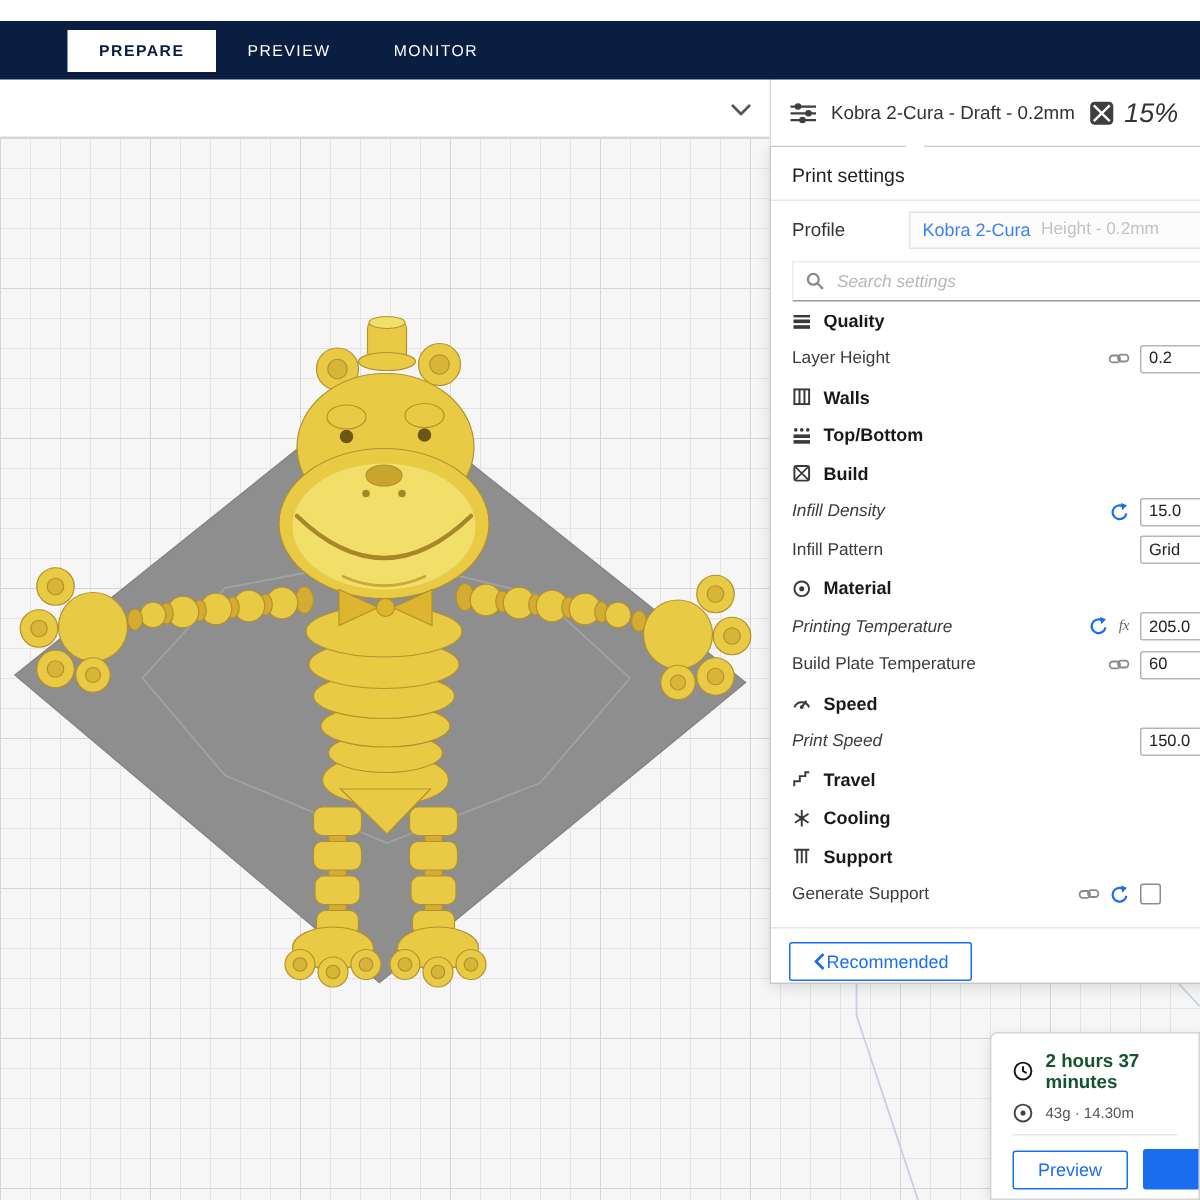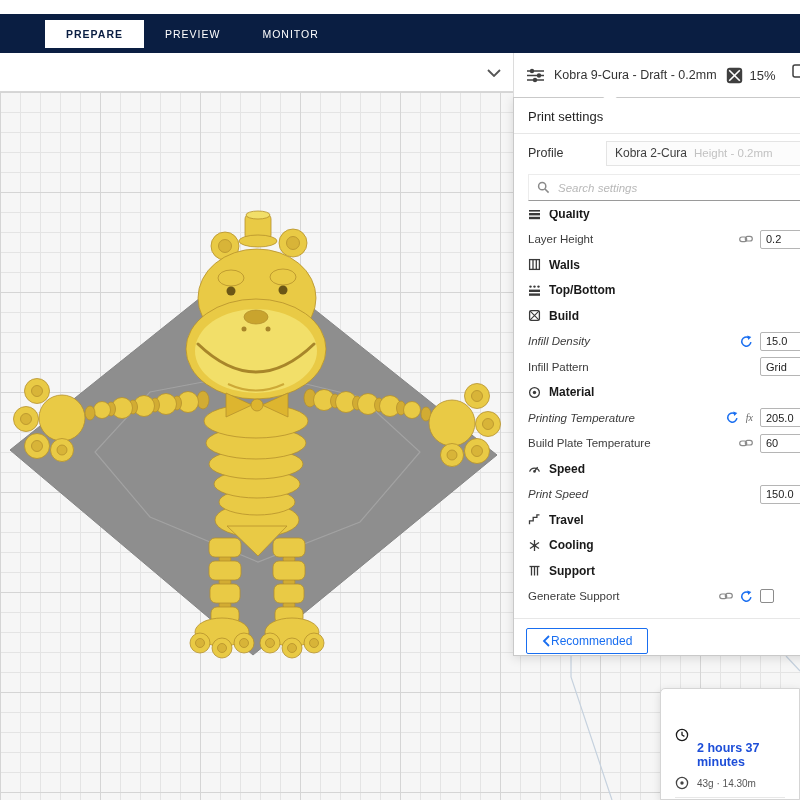--- a/index.html
+++ b/index.html
@@ -12,42 +12,42 @@
   .navbar { position:absolute; top:14px; left:0; right:0; height:39px; background:#0a1e42; display:flex; align-items:center; padding-left:45px; z-index:8; }
   .tab { color:#ffffff; font-size:10.5px; letter-spacing:1px; padding:8px 21px; cursor:pointer;text-align:right; }
   .tab.active { background:#ffffff; color:#0a1e42; font-weight:bold; }
 
   
   .toolbar-left { position:absolute; top:53px; left:0; width:513px; height:39px; background:#fff; border-bottom:1px solid #d7d7d7; z-index:7; }
   .toolbar-chevron { position:absolute; right:12px; top:16px; cursor:pointer; }
   .settings-summary { position:absolute; top:53px; left:513px; right:0; height:44px; background:#fff; border-left:1px solid #dcdcdc; display:flex; align-items:center; gap:9px; padding:0 0 0 12px; overflow:hidden; z-index:7; cursor:pointer; }
   .summary-text { font-size:12.5px; color:#333; white-space:nowrap; }
   .summary-right { margin-left:auto; display:flex; align-items:center; gap:7px; }
-  .summary-pct { font-size:13px; color:#333; }
+  .summary-pct { font-size:18px; color:#333;font-style:italic; }
   .printhead-wrap { margin-left:9px; margin-right:-13px; }
 
   
   .viewport { position:absolute; top:92px; left:0; width:800px; height:708px; z-index:0;
     background-color:#f6f6f6;
     background-image:
       linear-gradient(#d5d5d5 1px, transparent 1px),
       linear-gradient(90deg, #d5d5d5 1px, transparent 1px),
       linear-gradient(#e4e4e4 1px, transparent 1px),
       linear-gradient(90deg, #e4e4e4 1px, transparent 1px);
     background-size:100px 100px,100px 100px,20px 20px,20px 20px; }
   .viewport-svg { position:absolute; top:0; left:0; }
 
   
   .print-panel { position:absolute; top:97px; left:513px; width:320px; height:559px; background:#fff; border:1px solid #c9c9c9; box-shadow:0 2px 10px rgba(0,0,0,.13); z-index:5; }
   .notch { position:absolute; top:-6px; left:91px; width:10px; height:10px; background:#fff; border-left:1px solid #c9c9c9; border-top:1px solid #c9c9c9; transform:rotate(45deg); }
   .panel-header { padding:11px 14px 9px; font-size:13px; color:#1f1f1f; border-bottom:1px solid #e7e7e7; }
   .profile-row { display:flex; align-items:center; padding:8px 14px 4px; height:34px; }
   .profile-label { font-size:12.5px; color:#333;text-align:center; }
   .profile-dropdown { margin-left:auto; width:212px; height:25px; border:1px solid #e4e4e4; background:#fcfcfc; display:flex; align-items:center; gap:7px; padding:0 8px; cursor:pointer; overflow:hidden; white-space:nowrap; }
-  .profile-name { font-size:12px; color:#404040; }
+  .profile-name { font-size:12px; color:#3b82f6; }
   .profile-variant { font-size:11.5px; color:#c2c2c2; }
   .search-row { padding:6px 12px 9px 14px; }
   .search-box { height:27px; border:1px solid #ececec; border-bottom:1px solid #9a9a9a; background:#fff; display:flex; align-items:center; gap:8px; padding:0 8px; }
   .search-box input { border:none; outline:none; flex:1; font-size:11.5px; color:#444; font-family:"Liberation Sans",sans-serif; background:transparent; }
   .search-box input::placeholder { color:#b8b8b8; font-style:italic; }
 
   .settings-list { height:408px; overflow:hidden; padding-left:14px; }
   .settings-list .row:first-child { margin-top:-9px; }
   .row { height:25.5px; display:flex; align-items:center; }
   .row.section { gap:8px; font-size:12px; font-weight:bold; color:#191919; cursor:pointer; }
@@ -59,21 +59,21 @@
   .checkbox { width:14px; height:14px; border:1px solid #8c8c8c; border-radius:2px; background:#fff; cursor:pointer; }
   .fx { font-size:10px; font-style:italic; color:#666; font-family:"Liberation Serif",serif; }
   .iconbtn { cursor:pointer; display:flex; }
 
   .panel-footer { border-top:1px solid #e7e7e7; padding:9px 12px; }
   .btn-recommended { display:inline-flex; align-items:center; gap:1px; border:1px solid #196ef0; color:#196ef0; background:#fff; font-size:12px; padding:5px 15px; border-radius:2px; cursor:pointer; font-family:"Liberation Sans",sans-serif; }
 
   
   .job-card { position:absolute; top:688px; left:660px; right:0; bottom:0; background:#fff; border:1px solid #d5d5d5; border-radius:5px 0 0 0; box-shadow:0 2px 8px rgba(0,0,0,.12); padding:11px 0 0 14px; overflow:hidden; z-index:4; }
   .job-row { display:flex; align-items:center; gap:8px; margin-bottom:7px; }
-  .job-time { font-size:12.5px; font-weight:bold; color:#1d4ed8;margin-top:41px; }
+  .job-time { font-size:12.5px; font-weight:bold; color:#14532d; }
   .job-material { font-size:10px; color:#555; }
   .job-divider { height:1px; background:#e8e8e8; margin:4px 14px 9px 0; }
   .job-buttons { display:flex; align-items:center; }
   .btn-preview { border:1px solid #196ef0; color:#196ef0; background:#fff; font-size:12px; padding:5px 16px; border-radius:2px; cursor:pointer; font-family:"Liberation Sans",sans-serif; }
   .btn-primary { flex:none; width:56px; height:27px; background:#196ef0; border:none; border-radius:2px; margin-left:10px; cursor:pointer; }
 </style>
 </head>
 <body>
 
 <div class="viewport">
@@ -218,21 +218,21 @@
           <line x1="1" y1="7.5" x2="18" y2="7.5"></line>
           <line x1="1" y1="12" x2="18" y2="12"></line>
         </g>
       <g fill="#3f3f3f">
           <circle cx="6" cy="3" r="2.2"></circle>
           <circle cx="13" cy="7.5" r="2.2"></circle>
           <circle cx="9" cy="12" r="2.2"></circle>
         </g>
     </svg>
   </span>
-  <span class="summary-text">Kobra 9-Cura - Draft - 0.2mm</span>
+  <span class="summary-text">Kobra 2-Cura - Draft - 0.2mm</span>
   <span class="summary-right">
     <span>
       <svg width="17" height="17" viewBox="0 0 17 17">
           <rect x="0.8" y="0.8" width="15.4" height="15.4" rx="3" fill="#3f3f3f"></rect>
           <path d="M3.2 3.2 L13.8 13.8 M13.8 3.2 L3.2 13.8" stroke="#fff" stroke-width="1.6"></path>
         </svg>
     </span>
     <span class="summary-pct">15%</span>
     <span class="printhead-wrap">
       <svg width="24" height="22" viewBox="0 0 24 22">

